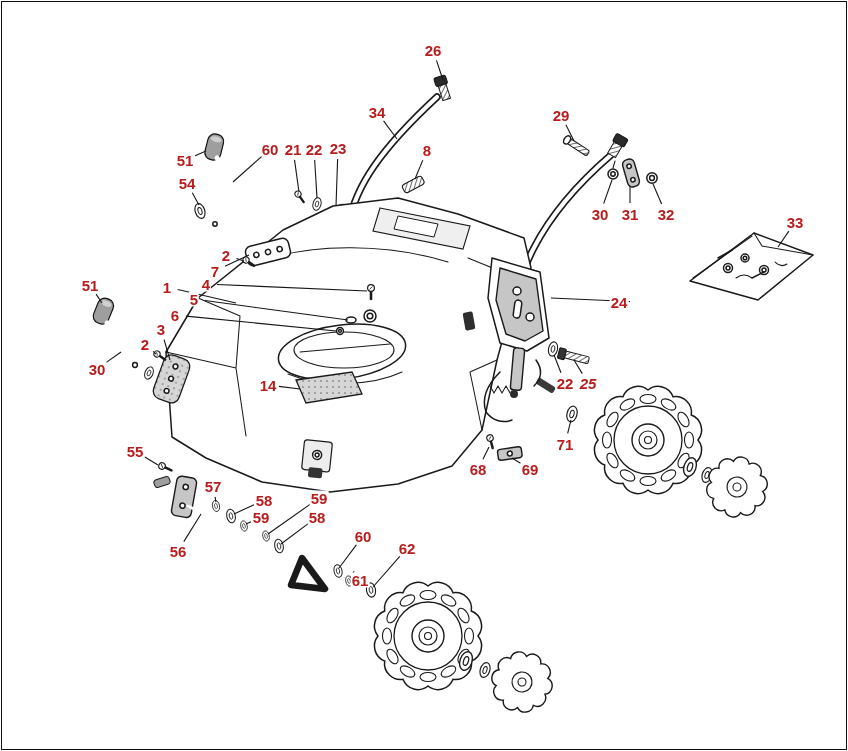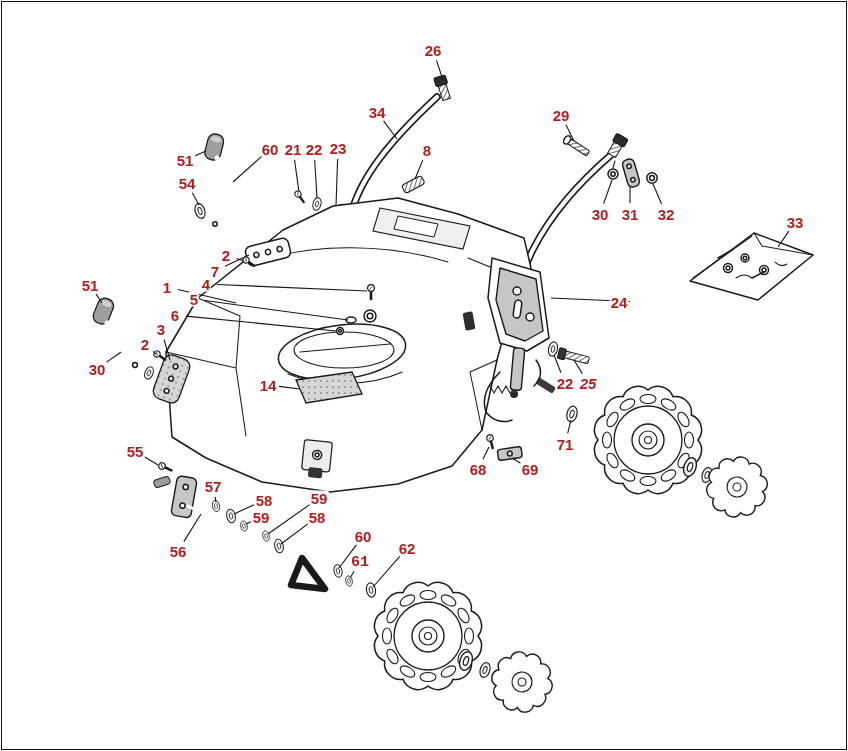--- a/index.html
+++ b/index.html
@@ -371,18 +371,18 @@
       <div class="part-label" style="left: 478px; top: 469px;">68</div>
       <div class="part-label" style="left: 530px; top: 469px;">69</div>
       <div class="part-label" style="left: 135px; top: 451px;">55</div>
       <div class="part-label" style="left: 213px; top: 486px;">57</div>
       <div class="part-label" style="left: 264px; top: 500px;">58</div>
       <div class="part-label" style="left: 261px; top: 517px;">59</div>
       <div class="part-label" style="left: 319px; top: 498px;">59</div>
       <div class="part-label" style="left: 317px; top: 517px;">58</div>
       <div class="part-label" style="left: 178px; top: 551px;">56</div>
       <div class="part-label" style="left: 363px; top: 536px;">60</div>
-      <div class="part-label" style="left: 360px; top: 562px; font-family: Liberation Mono, monospace;">61</div>
+      <div class="part-label" style="left: 360px; top: 580px;">61</div>
       <div class="part-label" style="left: 407px; top: 548px;">62</div>
     </div>
 
 <div class="frame"></div>
 </div>
 
 </body></html>

